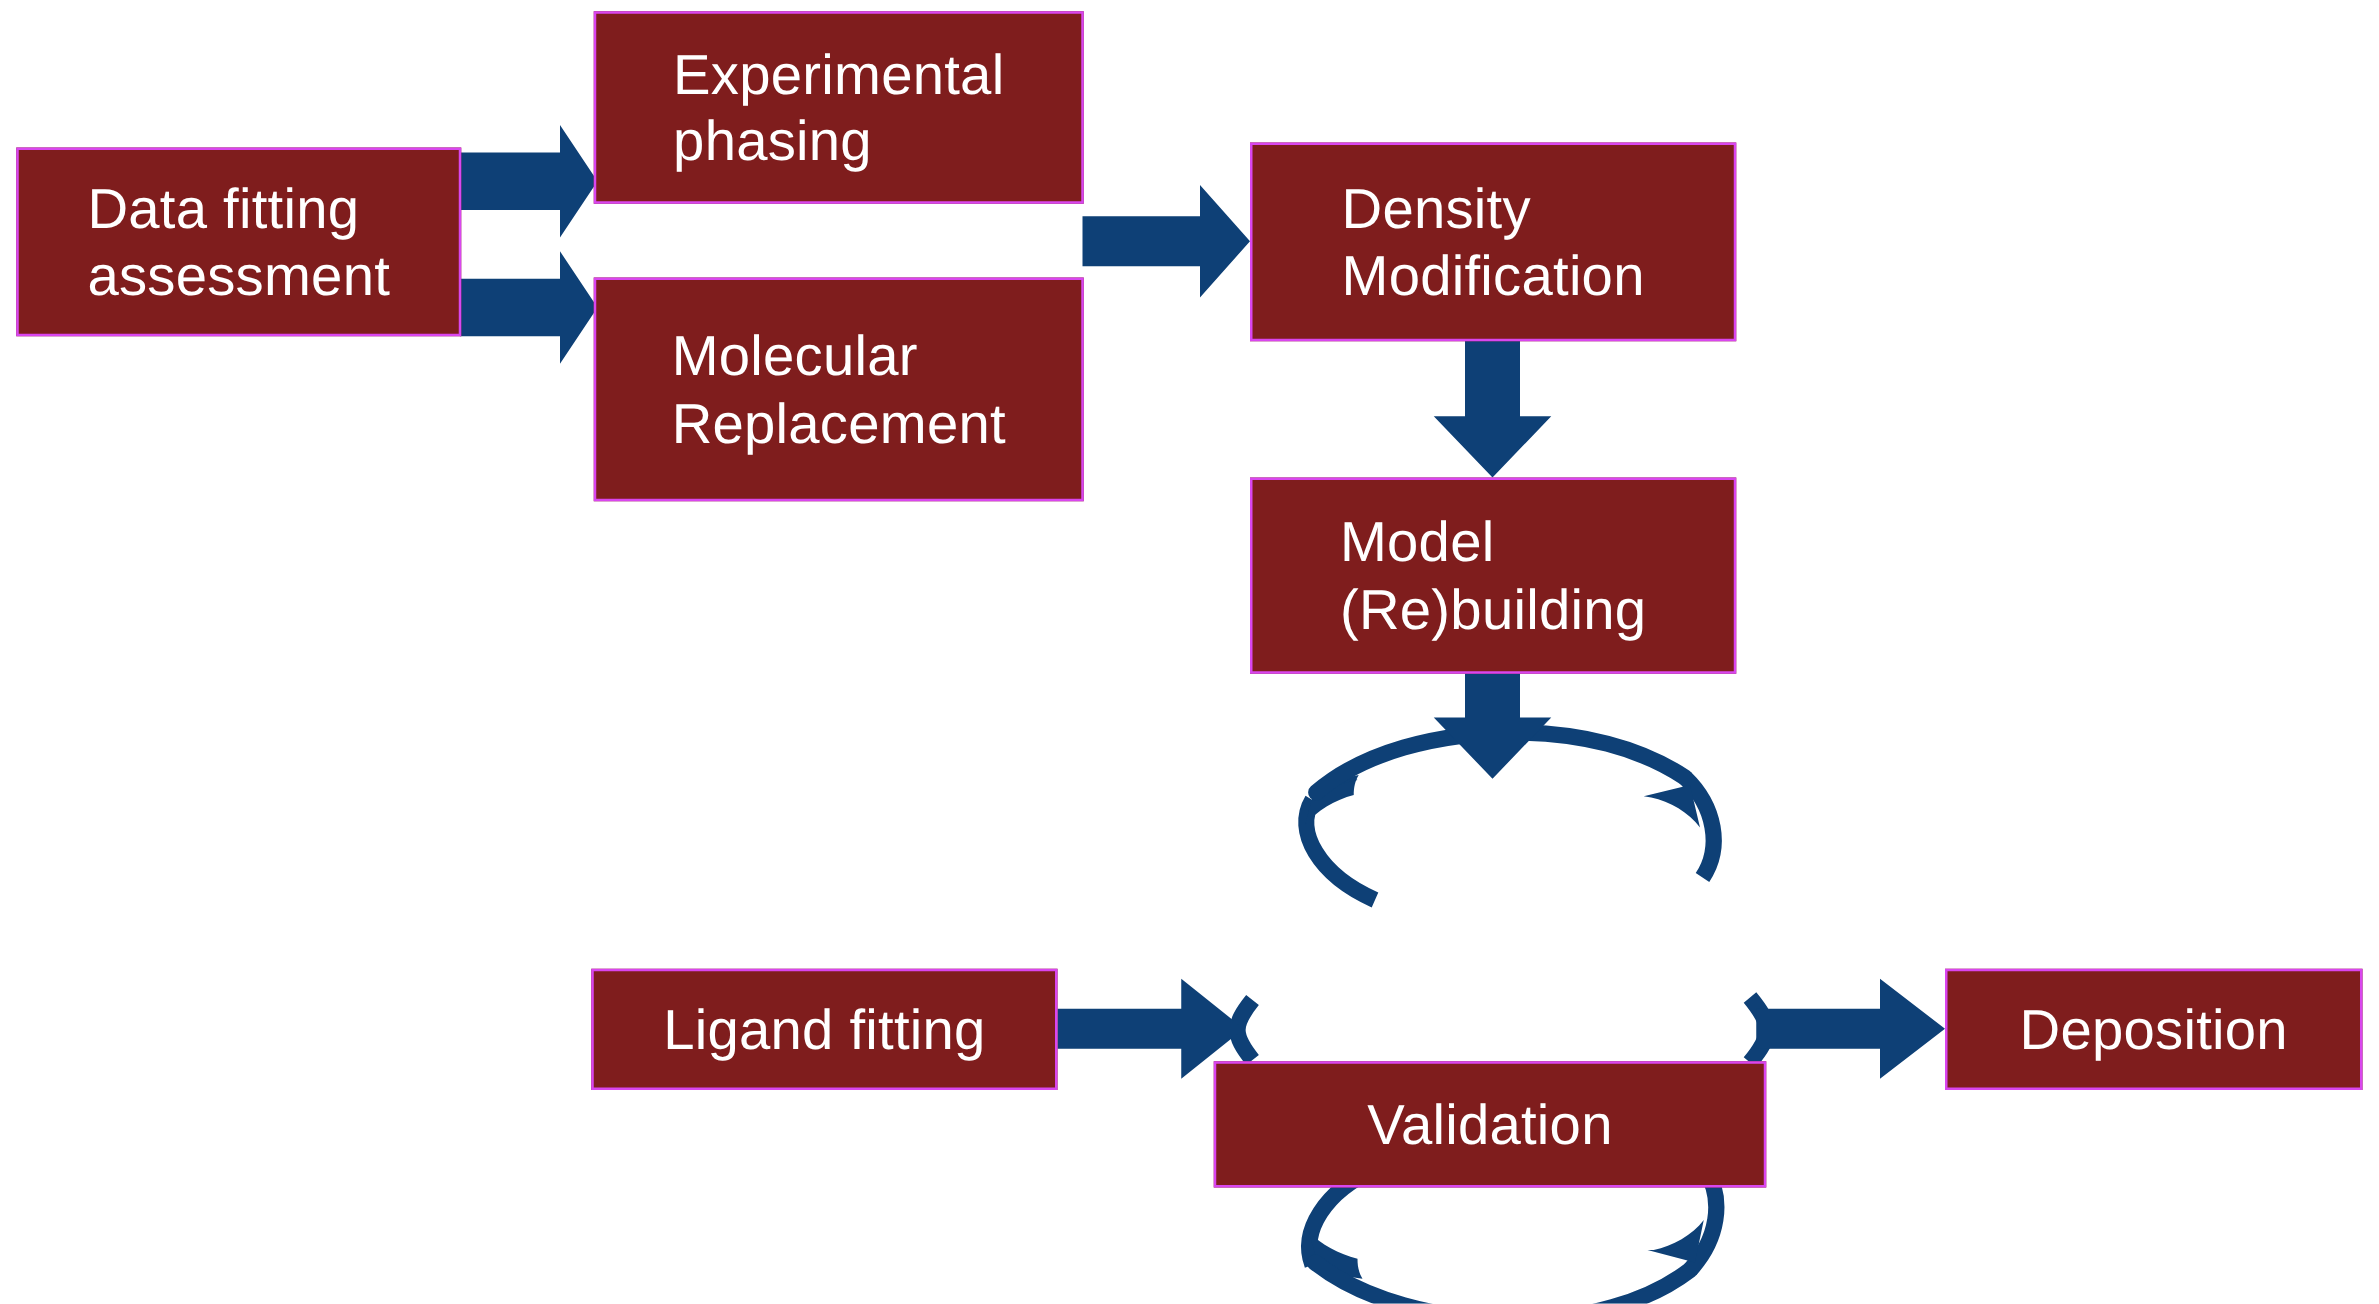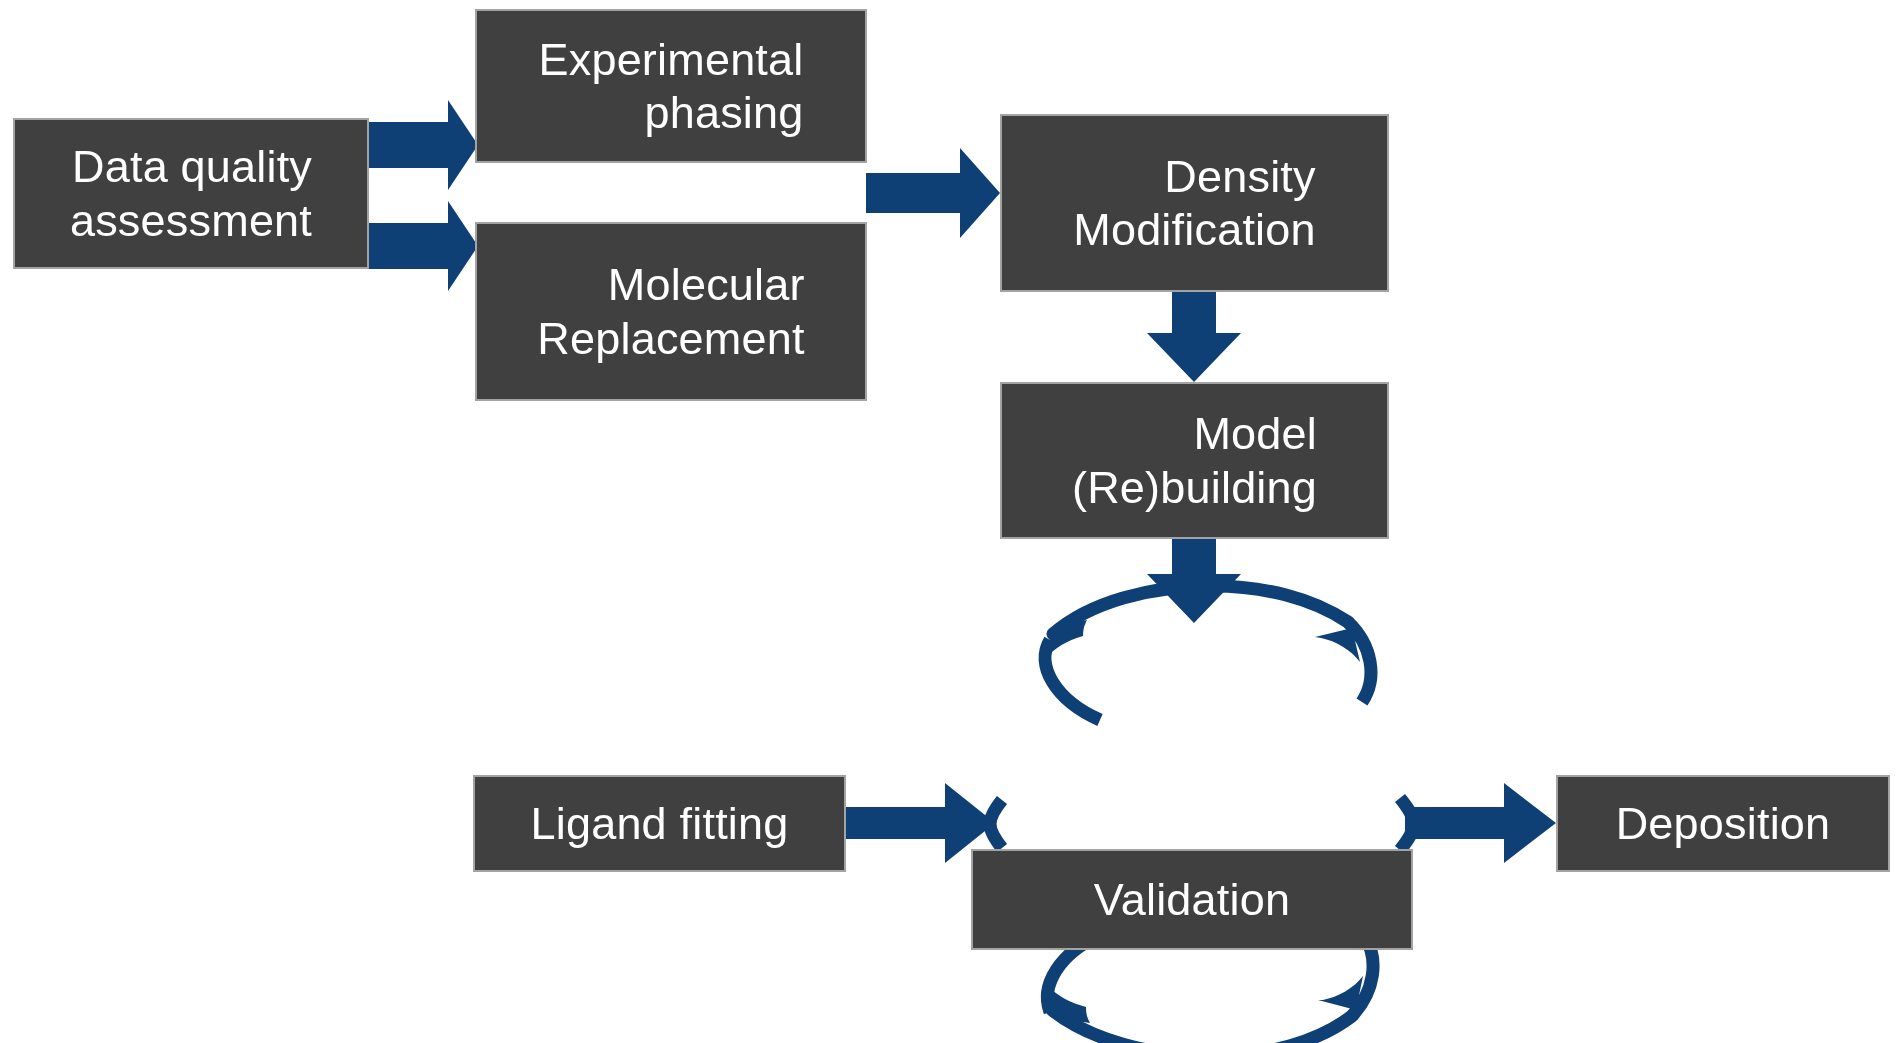--- a/index.html
+++ b/index.html
@@ -10,28 +10,28 @@
   #canvas {
     position: relative;
     width: 1903px;
     height: 1043px;
     background: #ffffff;
     overflow: hidden;
     font-family: "Liberation Sans", sans-serif;
   }
   .node {
     position: absolute;
-    background: #404040;
-    border: 2px solid #a3a3a3;
+    background: #7f1d1d;
+    border: 2px solid #d946ef;
     box-sizing: border-box;
     color: #ffffff;
     display: flex;
     align-items: center;
     justify-content: center;
-    text-align: right;
+    text-align: left;
     line-height: 1.18;
     font-weight: 400;
     z-index: 5;
     white-space: pre-line;
     letter-spacing: 0.2px;
   }
   #svg-arrows {
     position: absolute;
     left: 0; top: 0;
     width: 1903px;
@@ -44,21 +44,21 @@
     left: 0; top: 0;
     width: 1903px;
     height: 1043px;
     z-index: 1;
     pointer-events: none;
   }
   
   #n-data-quality      { left: 13px;   top: 118px; width: 356px; height: 151px; font-size: 45px; }
   #n-exp-phasing       { left: 475px;  top: 9px;   width: 392px; height: 154px; font-size: 45px; }
   #n-mol-replacement   { left: 475px;  top: 222px; width: 392px; height: 179px; font-size: 45px; }
-  #n-density-mod       { left: 1000px; top: 114px; width: 389px; height: 178px; font-size: 45px; }
+  #n-density-mod       { left: 1000px; top: 114px; width: 389px; height: 159px; font-size: 45px; }
   #n-model-rebuild     { left: 1000px; top: 382px; width: 389px; height: 157px; font-size: 45px; }
   #n-refinement        { left: 971px;  top: 696px; width: 442px; height: 101px; font-size: 45px; }
   #n-validation        { left: 971px;  top: 849px; width: 442px; height: 101px; font-size: 45px; }
   #n-ligand-fitting    { left: 473px;  top: 775px; width: 373px; height: 97px;  font-size: 45px; }
   #n-deposition        { left: 1556px; top: 775px; width: 334px; height: 97px;  font-size: 45px; }
 </style>
 </head>
 <body>
 
 <div id="canvas">
@@ -125,21 +125,21 @@
 
     <g>
       <path d="M 846,807 L 945,807 L 945,783 L 995,823 L 945,863 L 945,839 L 846,839 Z" fill="#0E4076"></path>
     </g>
 
     <g>
       <path d="M 1405,807 L 1504,807 L 1504,783 L 1556,823 L 1504,863 L 1504,839 L 1405,839 Z" fill="#0E4076"></path>
     </g>
   </svg>
 
-  <div class="node" id="n-data-quality">Data quality
+  <div class="node" id="n-data-quality">Data fitting
 assessment</div>
 
   <div class="node" id="n-exp-phasing">Experimental
 phasing</div>
 
   <div class="node" id="n-mol-replacement">Molecular
 Replacement</div>
 
   <div class="node" id="n-density-mod">Density
 Modification</div>

